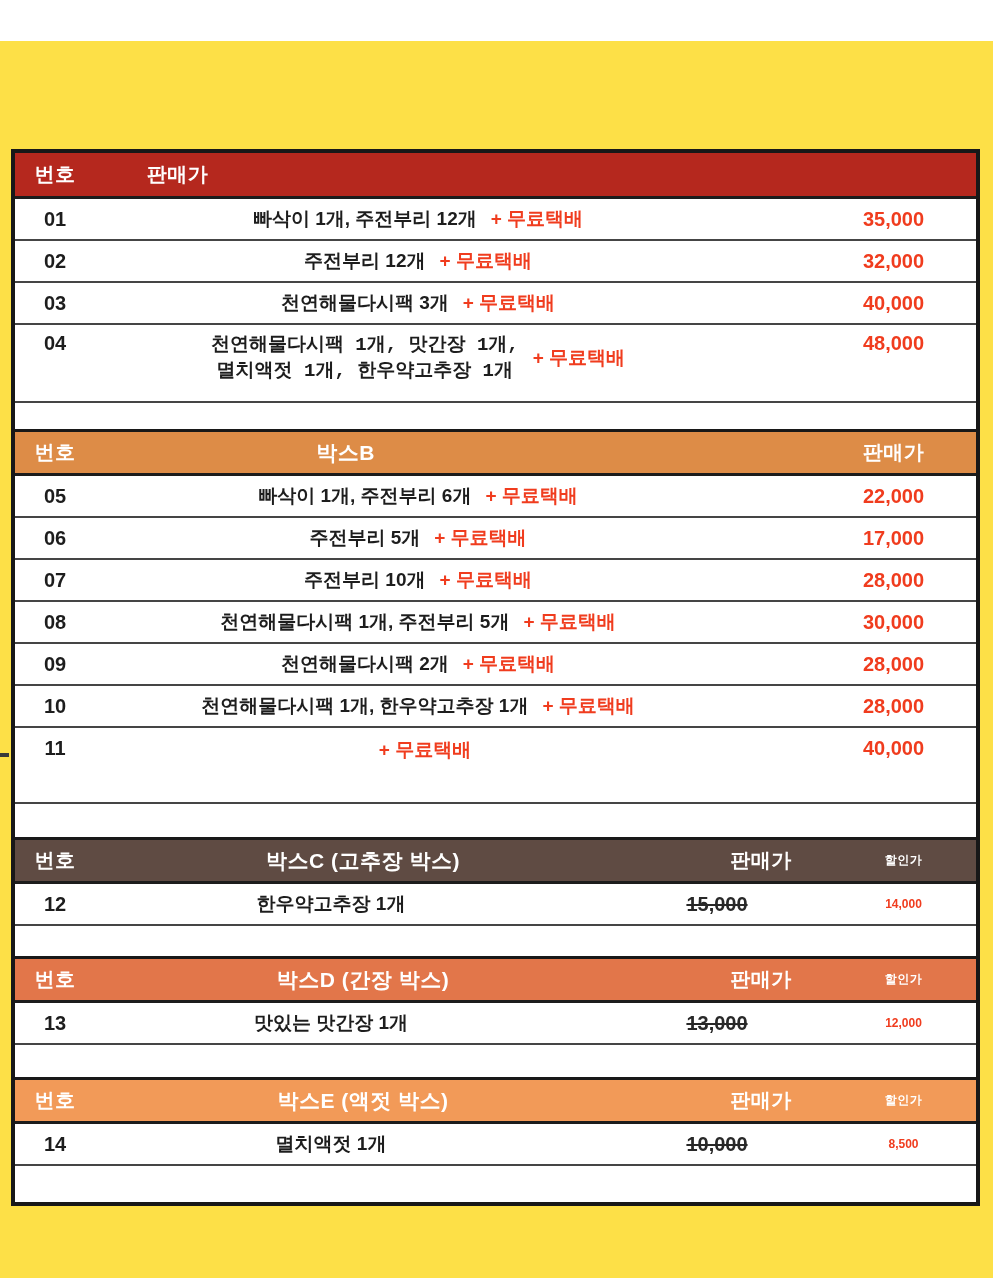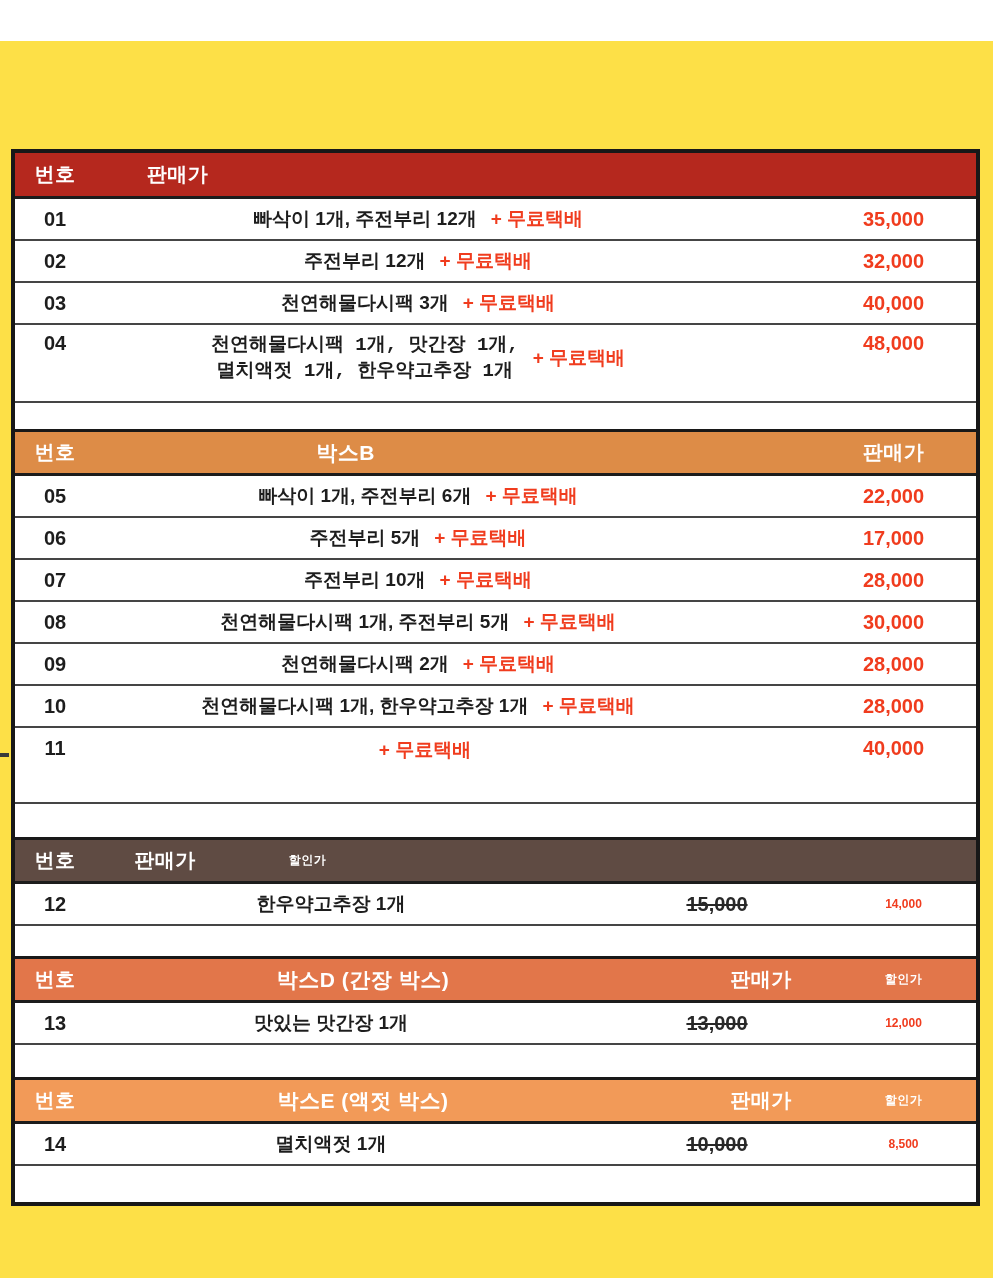--- a/index.html
+++ b/index.html
@@ -197,20 +197,21 @@
           <span class="ship">+ 무료택배</span>
         </div>
         <div class="cell c-price price">40,000</div>
       </div>
       <div class="filler"></div>
     </div>
 
     <div class="sec sec-c">
       <div class="hdr" style="background-color: rgb(95, 75, 67);">
         <div class="cell c-no">번호</div>
+        <div class="cell c-desc shift-title-cde">박스C  (고추장 박스)</div>
         <div class="cell c-sale">판매가</div>
         <div class="cell c-disc">할인가</div>
       </div>
       <div class="row">
         <div class="cell c-no">12</div>
         <div class="cell c-desc shift-item-cde">
           <span class="item">한우약고추장 1개</span>
         </div>
         <div class="cell c-sale price-struck">15,000</div>
         <div class="cell c-disc price">14,000</div>

